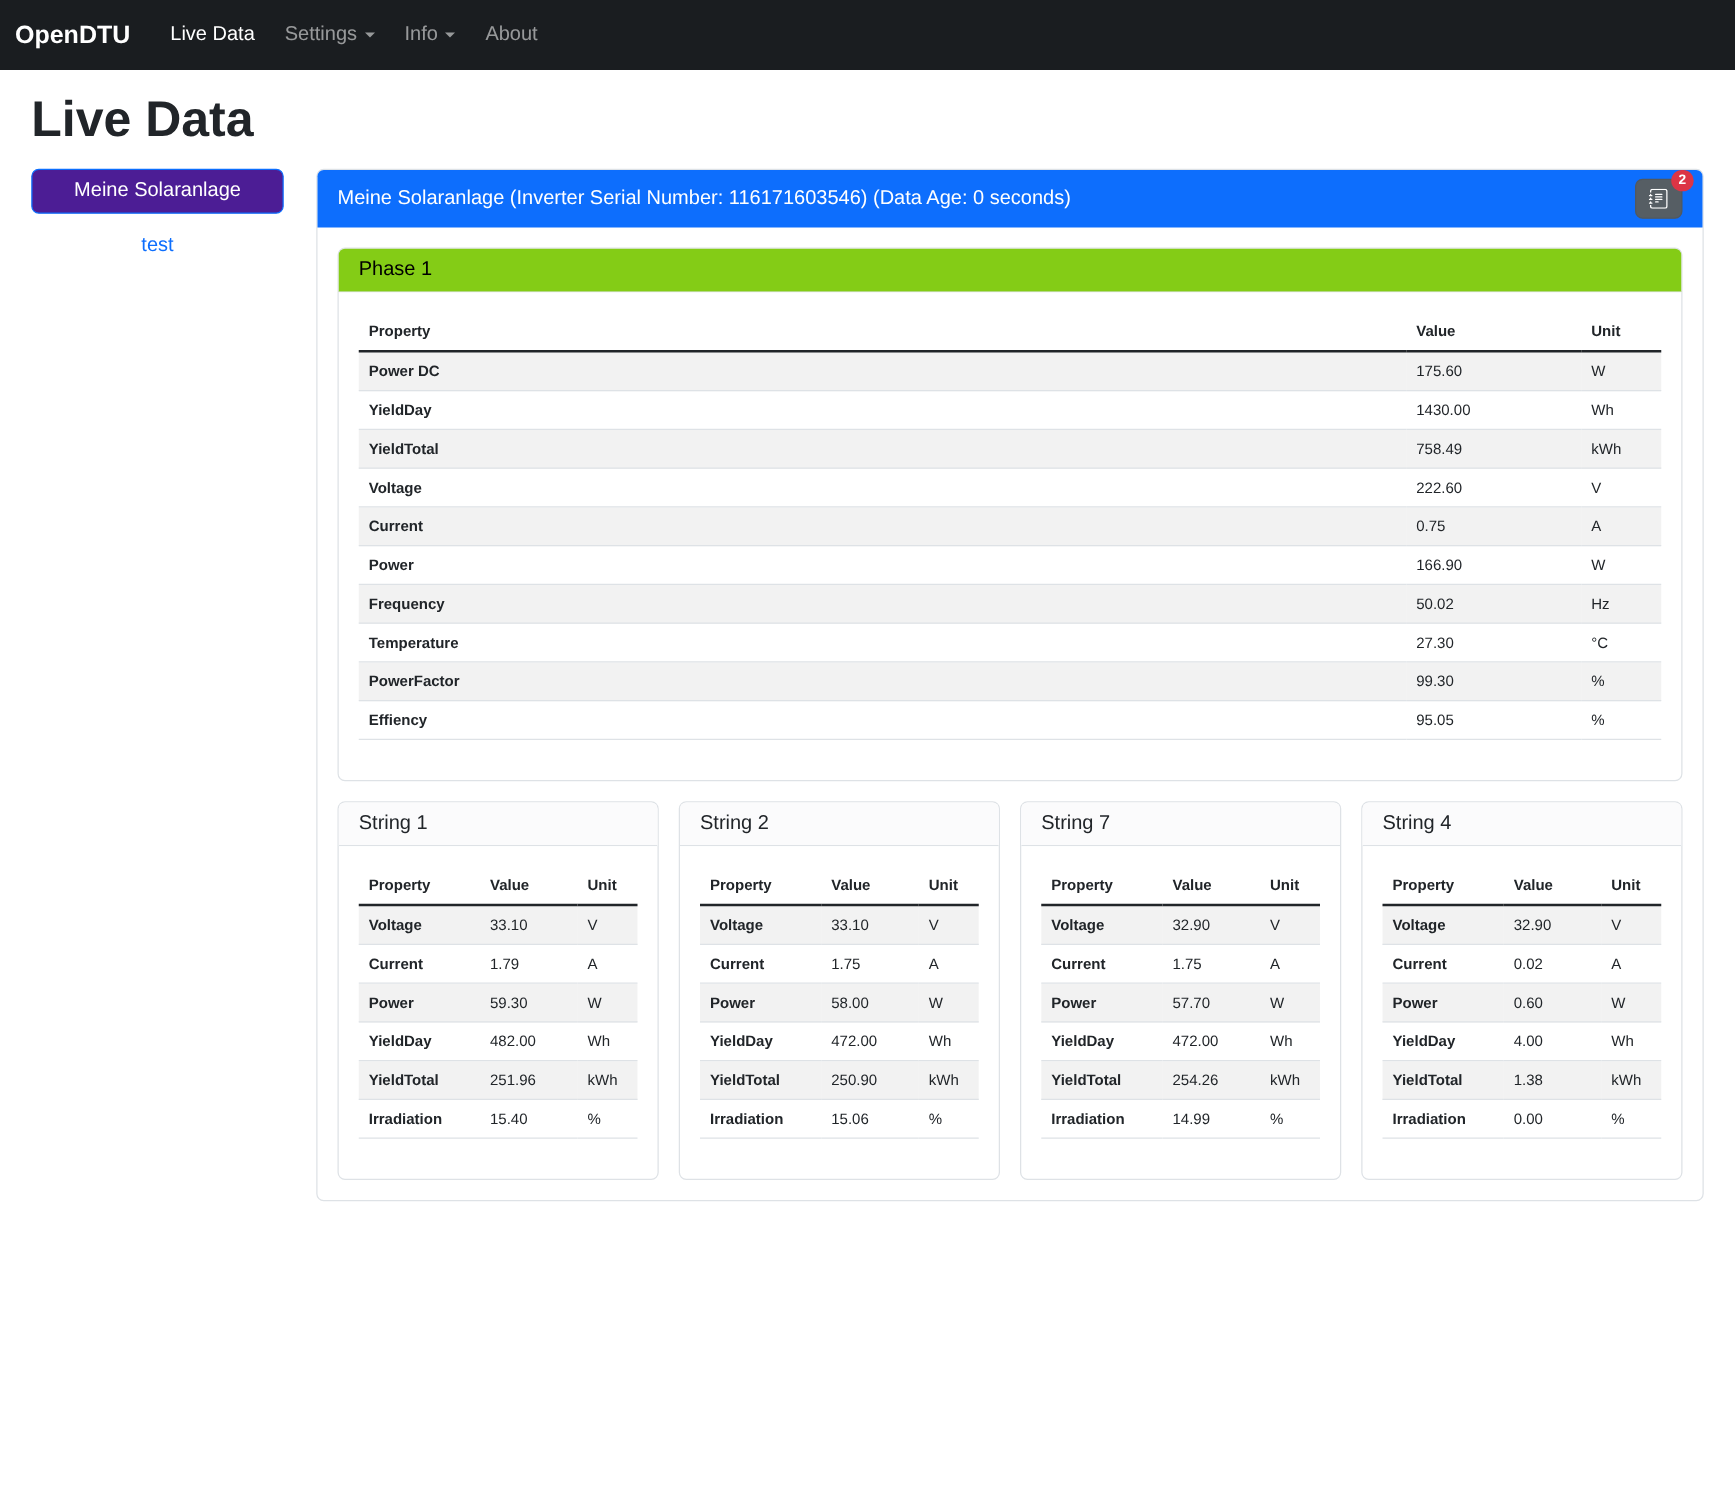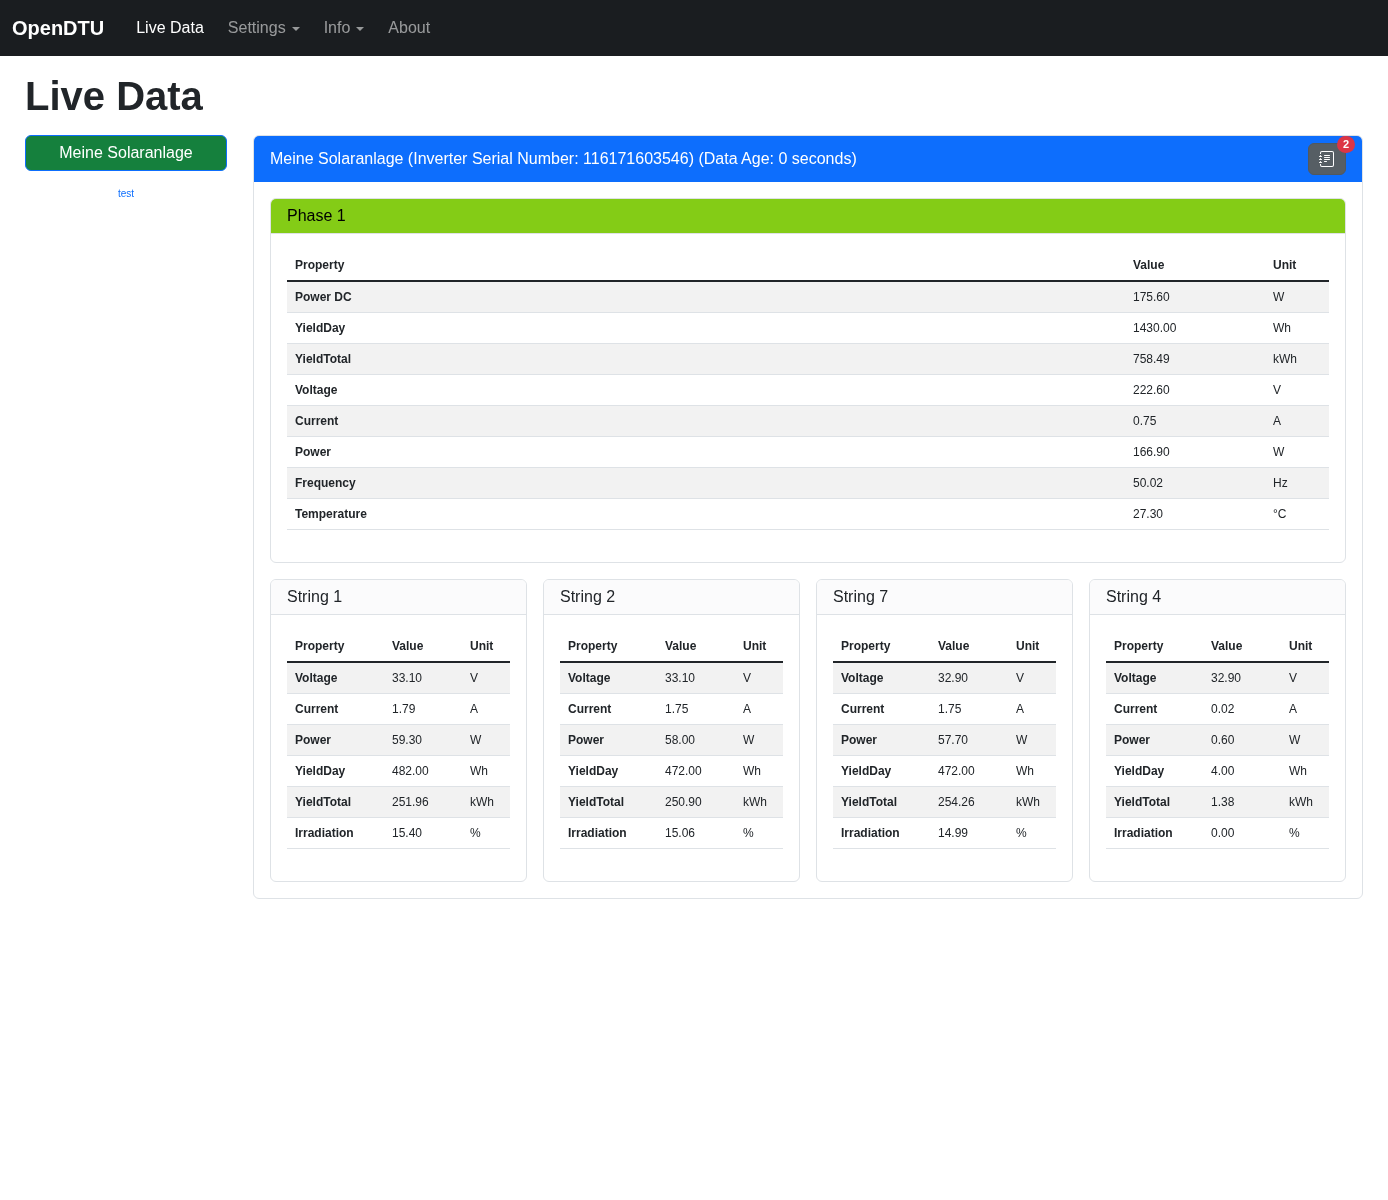--- a/index.html
+++ b/index.html
@@ -49,34 +49,34 @@
     font-size: 40px;
     font-weight: 600;
     margin: 18px 0 16px 0;
     color: #212529;
   }
   .layout { display: flex; gap: 26px; align-items: flex-start; }
   .sidebar { width: 202px; flex: none; text-align: center; }
   .inverter-btn {
     display: block;
     width: 100%;
-    background: #15803d;
+    background: #4c1d95;
     border: 1px solid #0d6efd;
     color: #ffffff;
     font-family: inherit;
     font-size: 16px;
     padding: 8px 4px;
     border-radius: 6px;
     cursor: pointer;
   }
   .sidebar-link {
     display: inline-block;
     margin-top: 17px;
     color: #0d6efd;
-    font-size: 10px;
+    font-size: 16px;
     text-decoration: none;
     cursor: pointer;
   }
   .main { flex: 1; min-width: 0; }
 
   
   .card {
     background: #ffffff;
     border: 1px solid #dee2e6;
     border-radius: 6px;
@@ -250,20 +250,30 @@
   <tr>
     <th class="col-prop">Frequency</th>
     <td class="col-val">50.02</td>
     <td class="col-unit">Hz</td>
   </tr>
   <tr>
     <th class="col-prop">Temperature</th>
     <td class="col-val">27.30</td>
     <td class="col-unit">°C</td>
   </tr>
+  <tr>
+    <th class="col-prop">PowerFactor</th>
+    <td class="col-val">99.30</td>
+    <td class="col-unit">%</td>
+  </tr>
+  <tr>
+    <th class="col-prop">Effiency</th>
+    <td class="col-val">95.05</td>
+    <td class="col-unit">%</td>
+  </tr>
                   </tbody>
               </table>
             </div>
           </div>
 
           <div class="string-row" id="strings-row">
   <div class="card string-card">
     <div class="string-card-header">String 1</div>
     <div class="card-body">
       <table class="data-table string-table">

